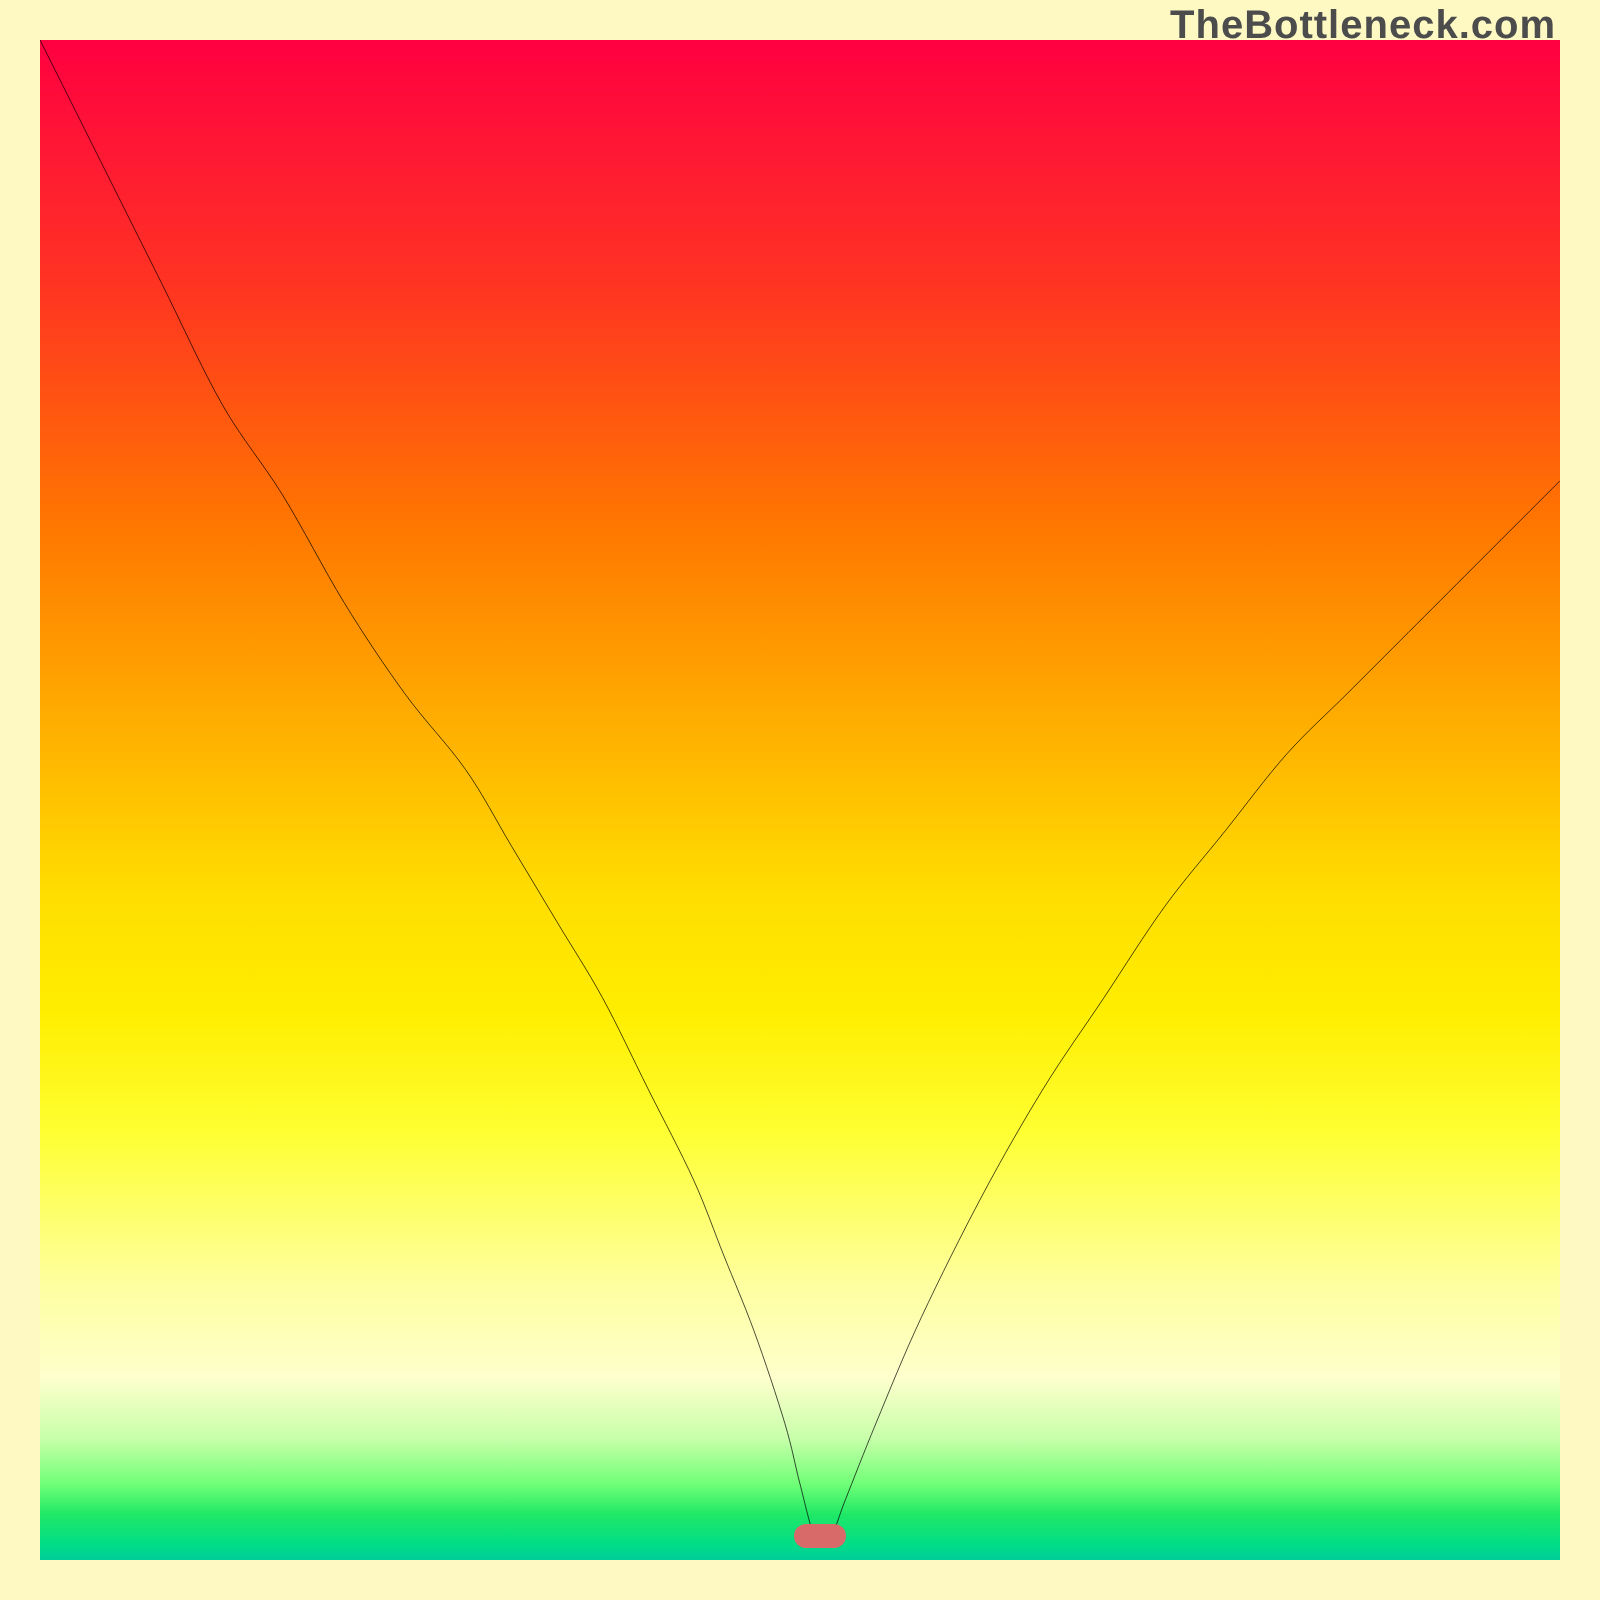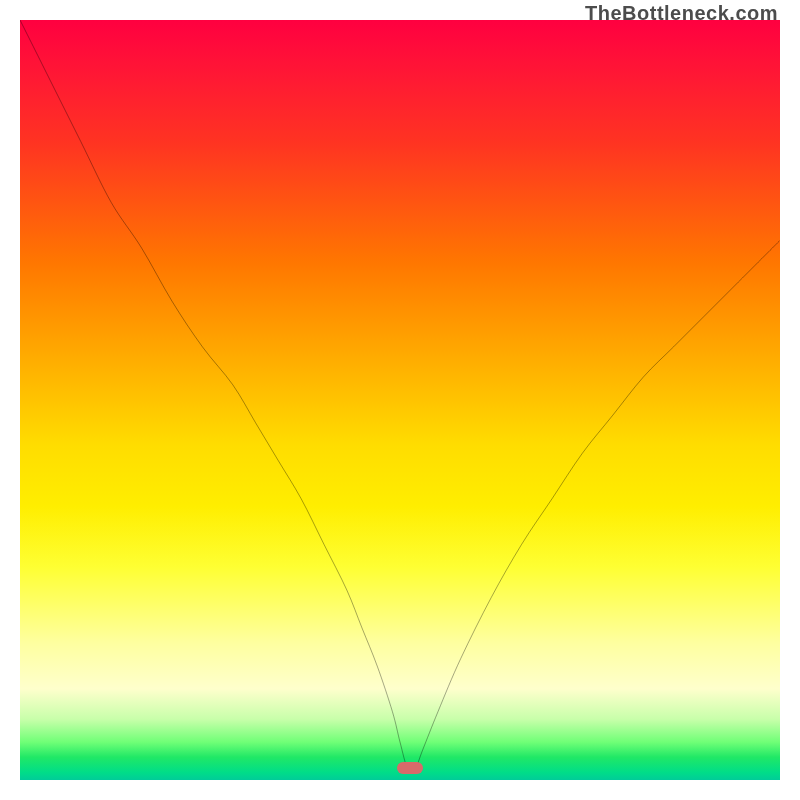--- a/index.html
+++ b/index.html
@@ -1,21 +1,21 @@
 <!DOCTYPE html>
 <html><head>
 <meta charset="utf-8">
 <style>
   * { margin: 0; padding: 0; box-sizing: border-box; }
   html, body { width: 800px; height: 800px; overflow: hidden; background: #000; }
   .frame {
     position: relative;
     width: 800px;
     height: 800px;
-    background: #ffffff;
+    background: #fef9c3;
   }
   .gradient-area {
     position: absolute;
     left: 20px;
     top: 20px;
     width: 760px;
     height: 760px;
     background: linear-gradient(
       to bottom,
       #ff0040 0%,

